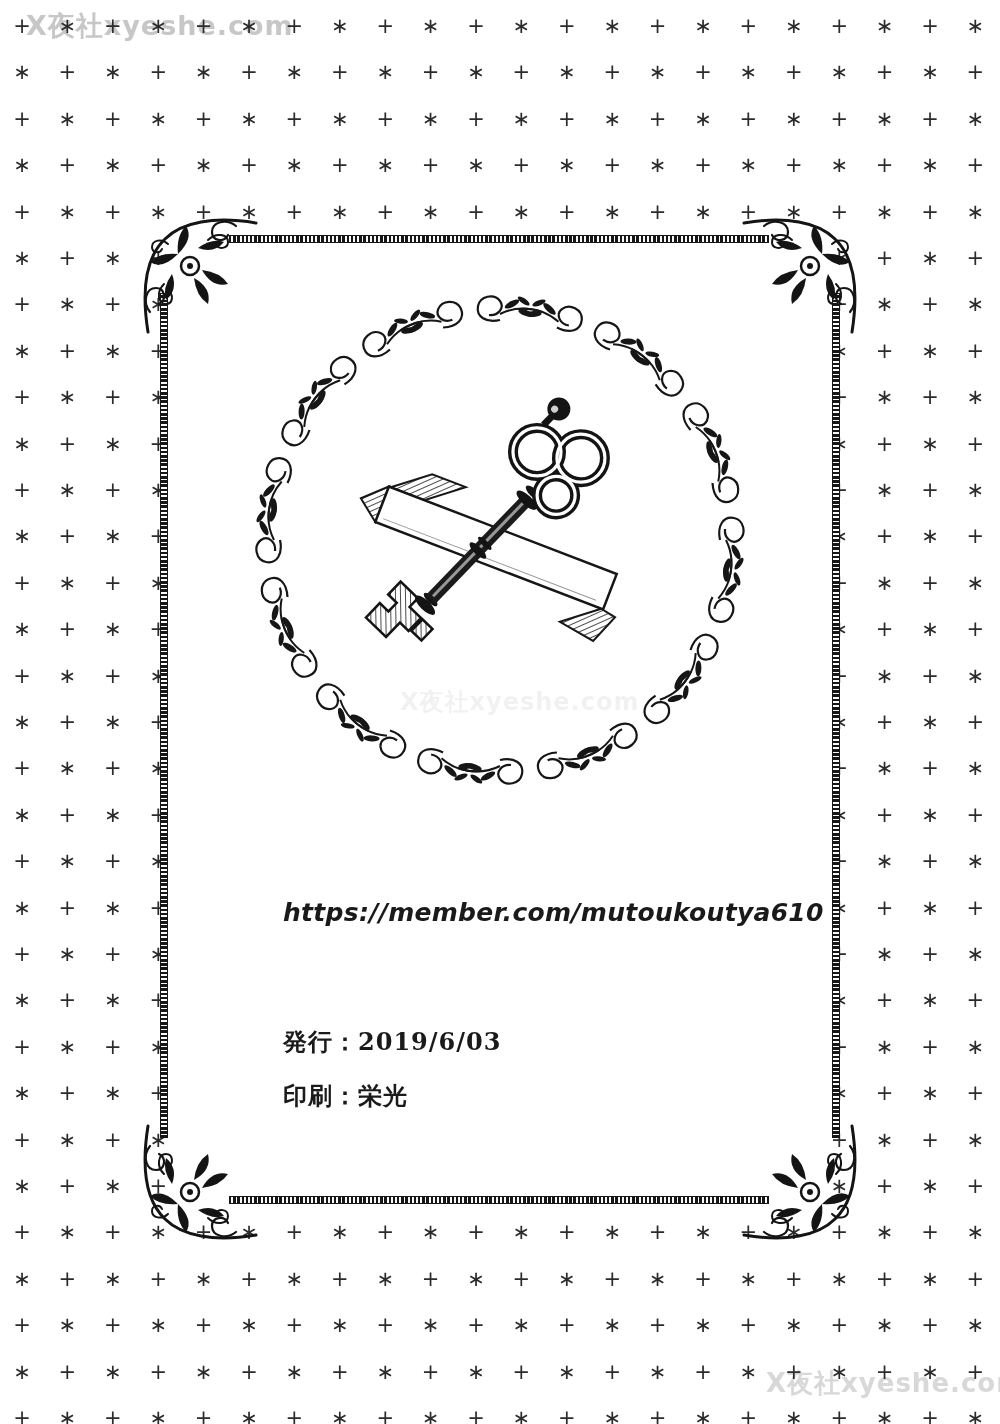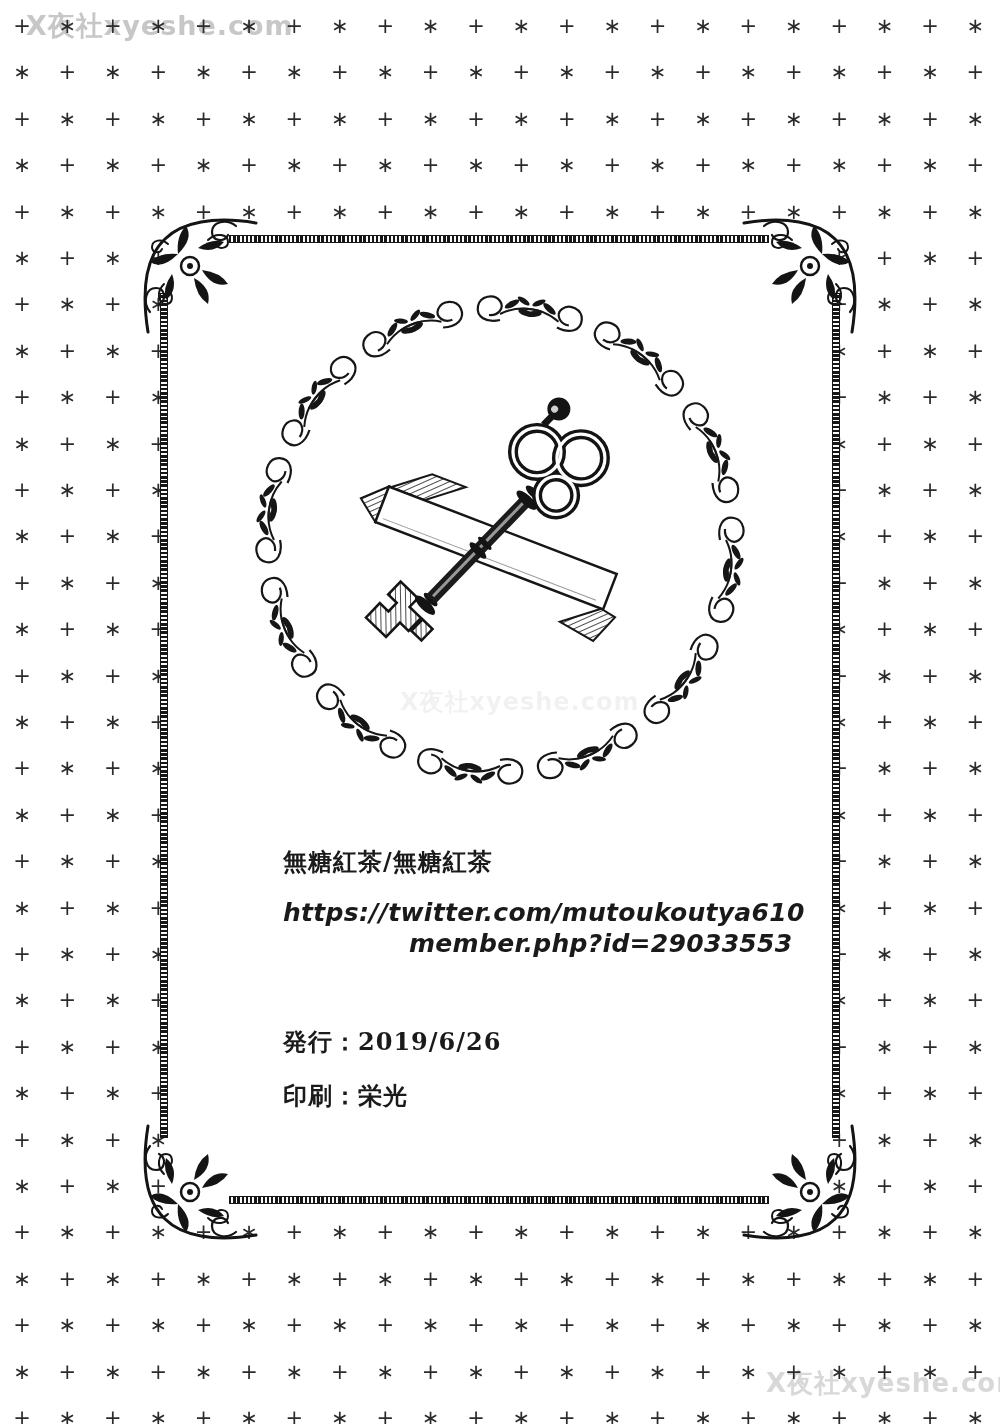--- a/index.html
+++ b/index.html
@@ -851,23 +851,21 @@
         <circle cx="78" cy="18" r="19"></circle>
       </g>
       <line x1="120" y1="-40" x2="134" y2="-40" stroke="#141414" stroke-width="7"></line>
       <circle cx="142" cy="-40" r="11.5" fill="#141414"></circle>
       <circle cx="139" cy="-43" r="3.5" fill="#ffffff" opacity="0.8"></circle>
     </g>
   </svg>
 
   <span id="wm-center" class="wm">X夜社xyeshe.com</span>
 
-  <div id="circle-name" class="jp">無糖紅茶/無糖紅茶</div>
 
   <div id="urls">
-    <div id="url-twitter">https://twitter.com/mutoukoutya610</div>
-    <div id="url-pixiv-2">member.php?id=29033553</div>
+    <div id="url-twitter">https://member.com/mutoukoutya610</div>
   </div>
 
-  <div id="published" class="jp">発行：2019/6/26</div>
+  <div id="published" class="jp">発行：2019/6/03</div>
   <div id="printing" class="jp">印刷：栄光</div>
 
 </div>
 
 </body></html>

